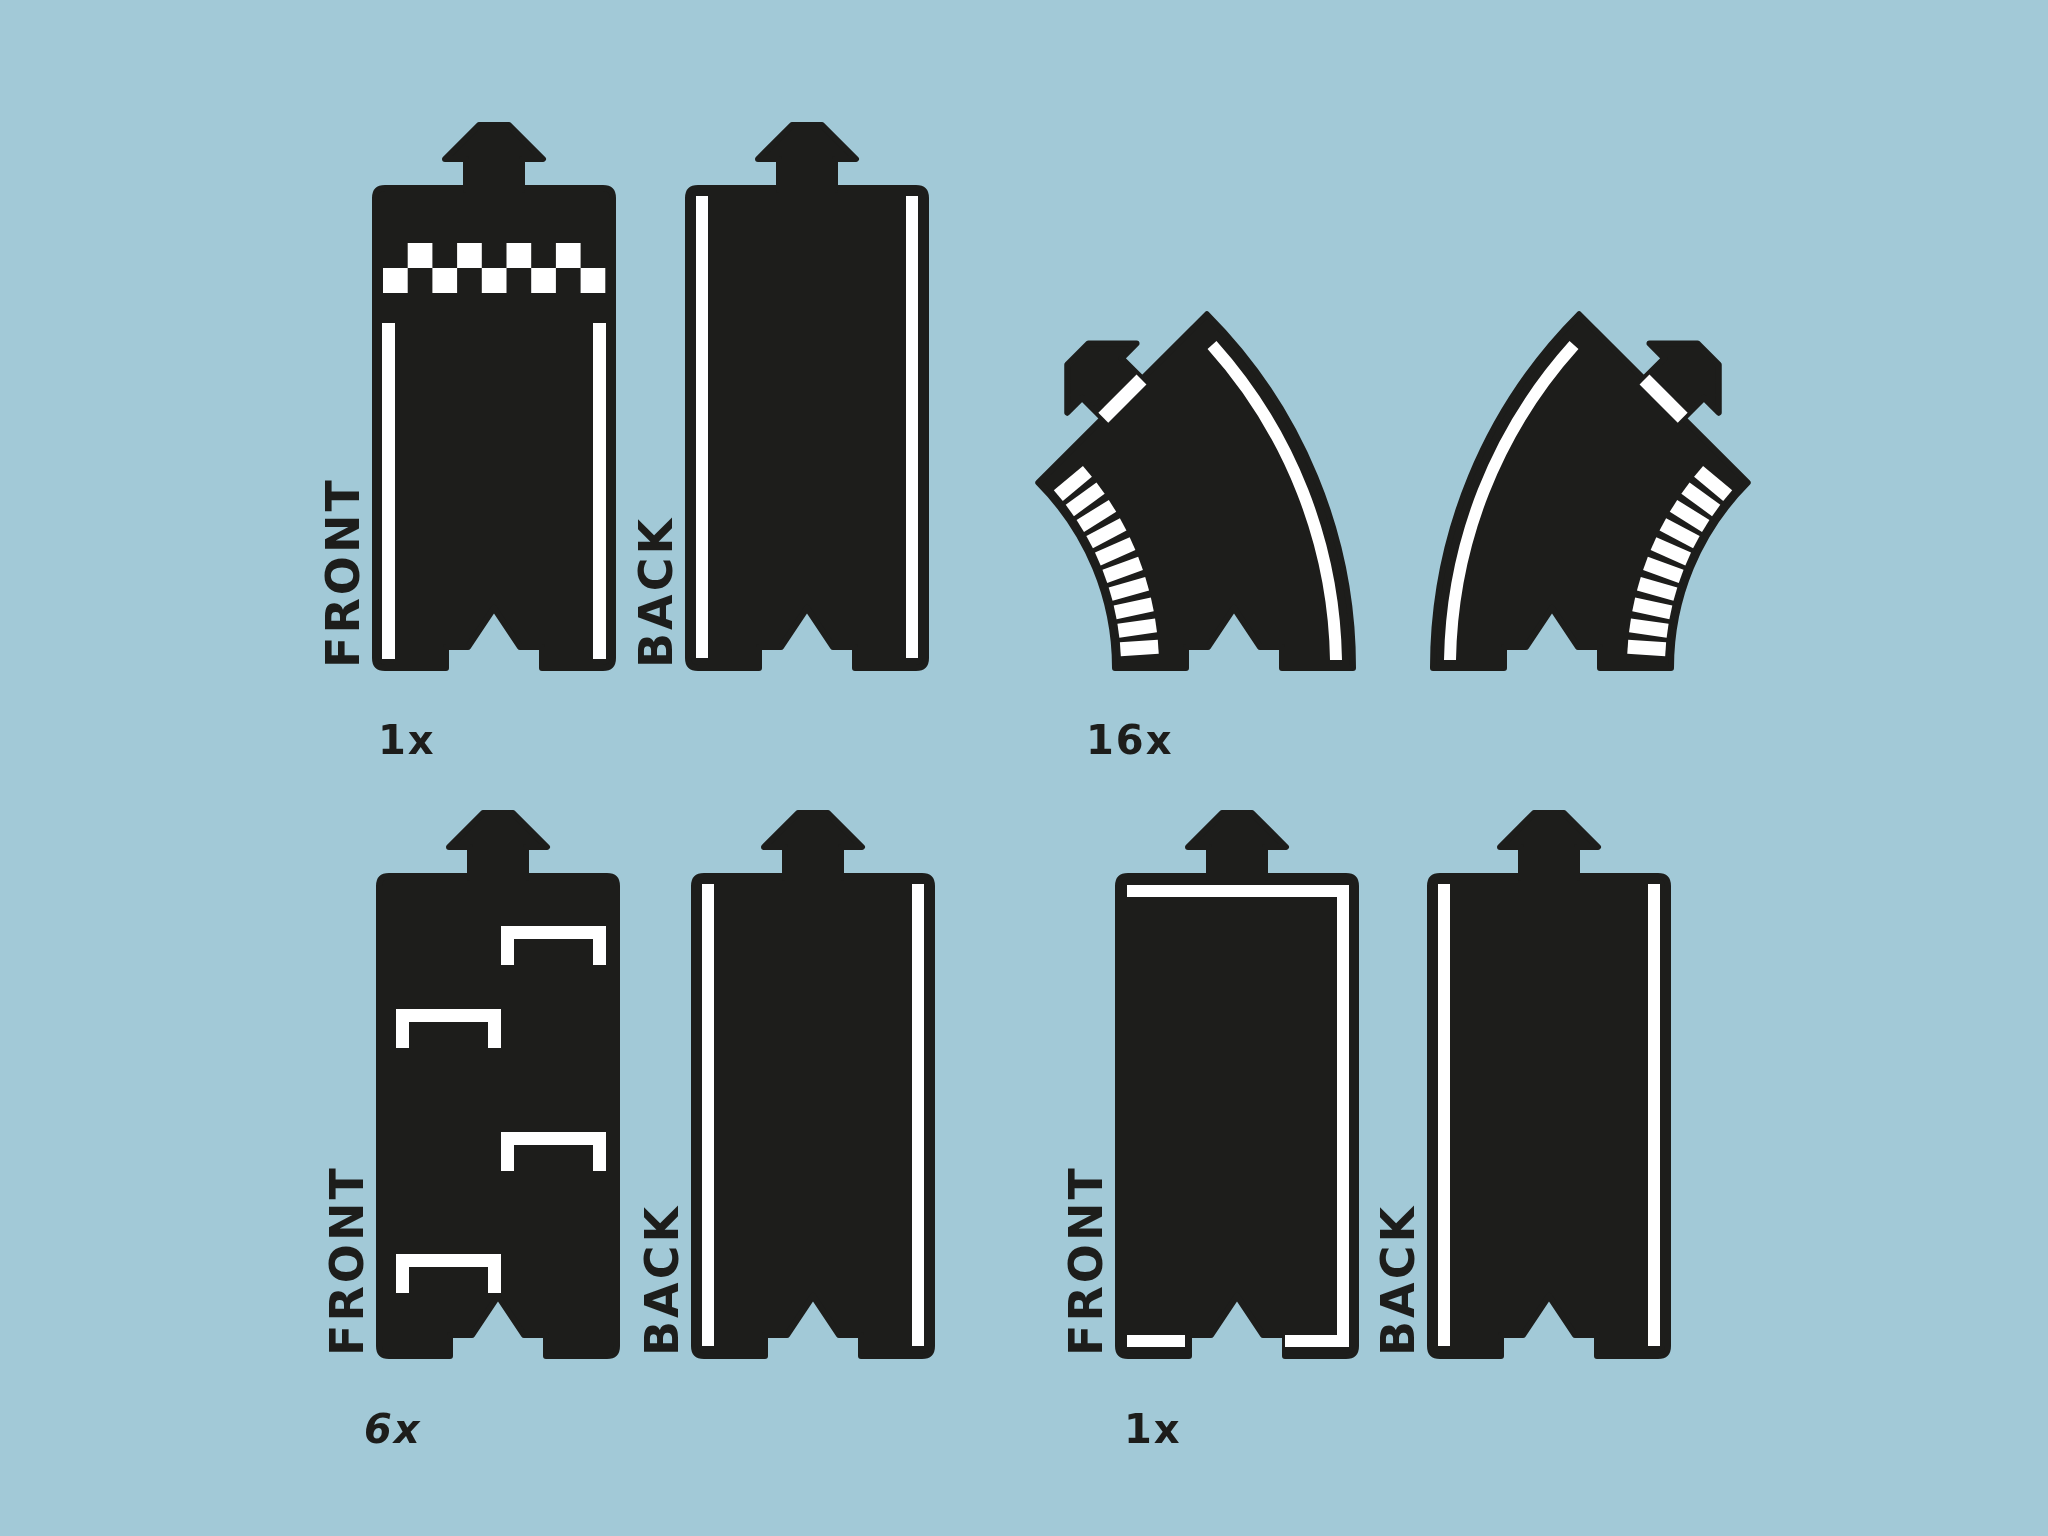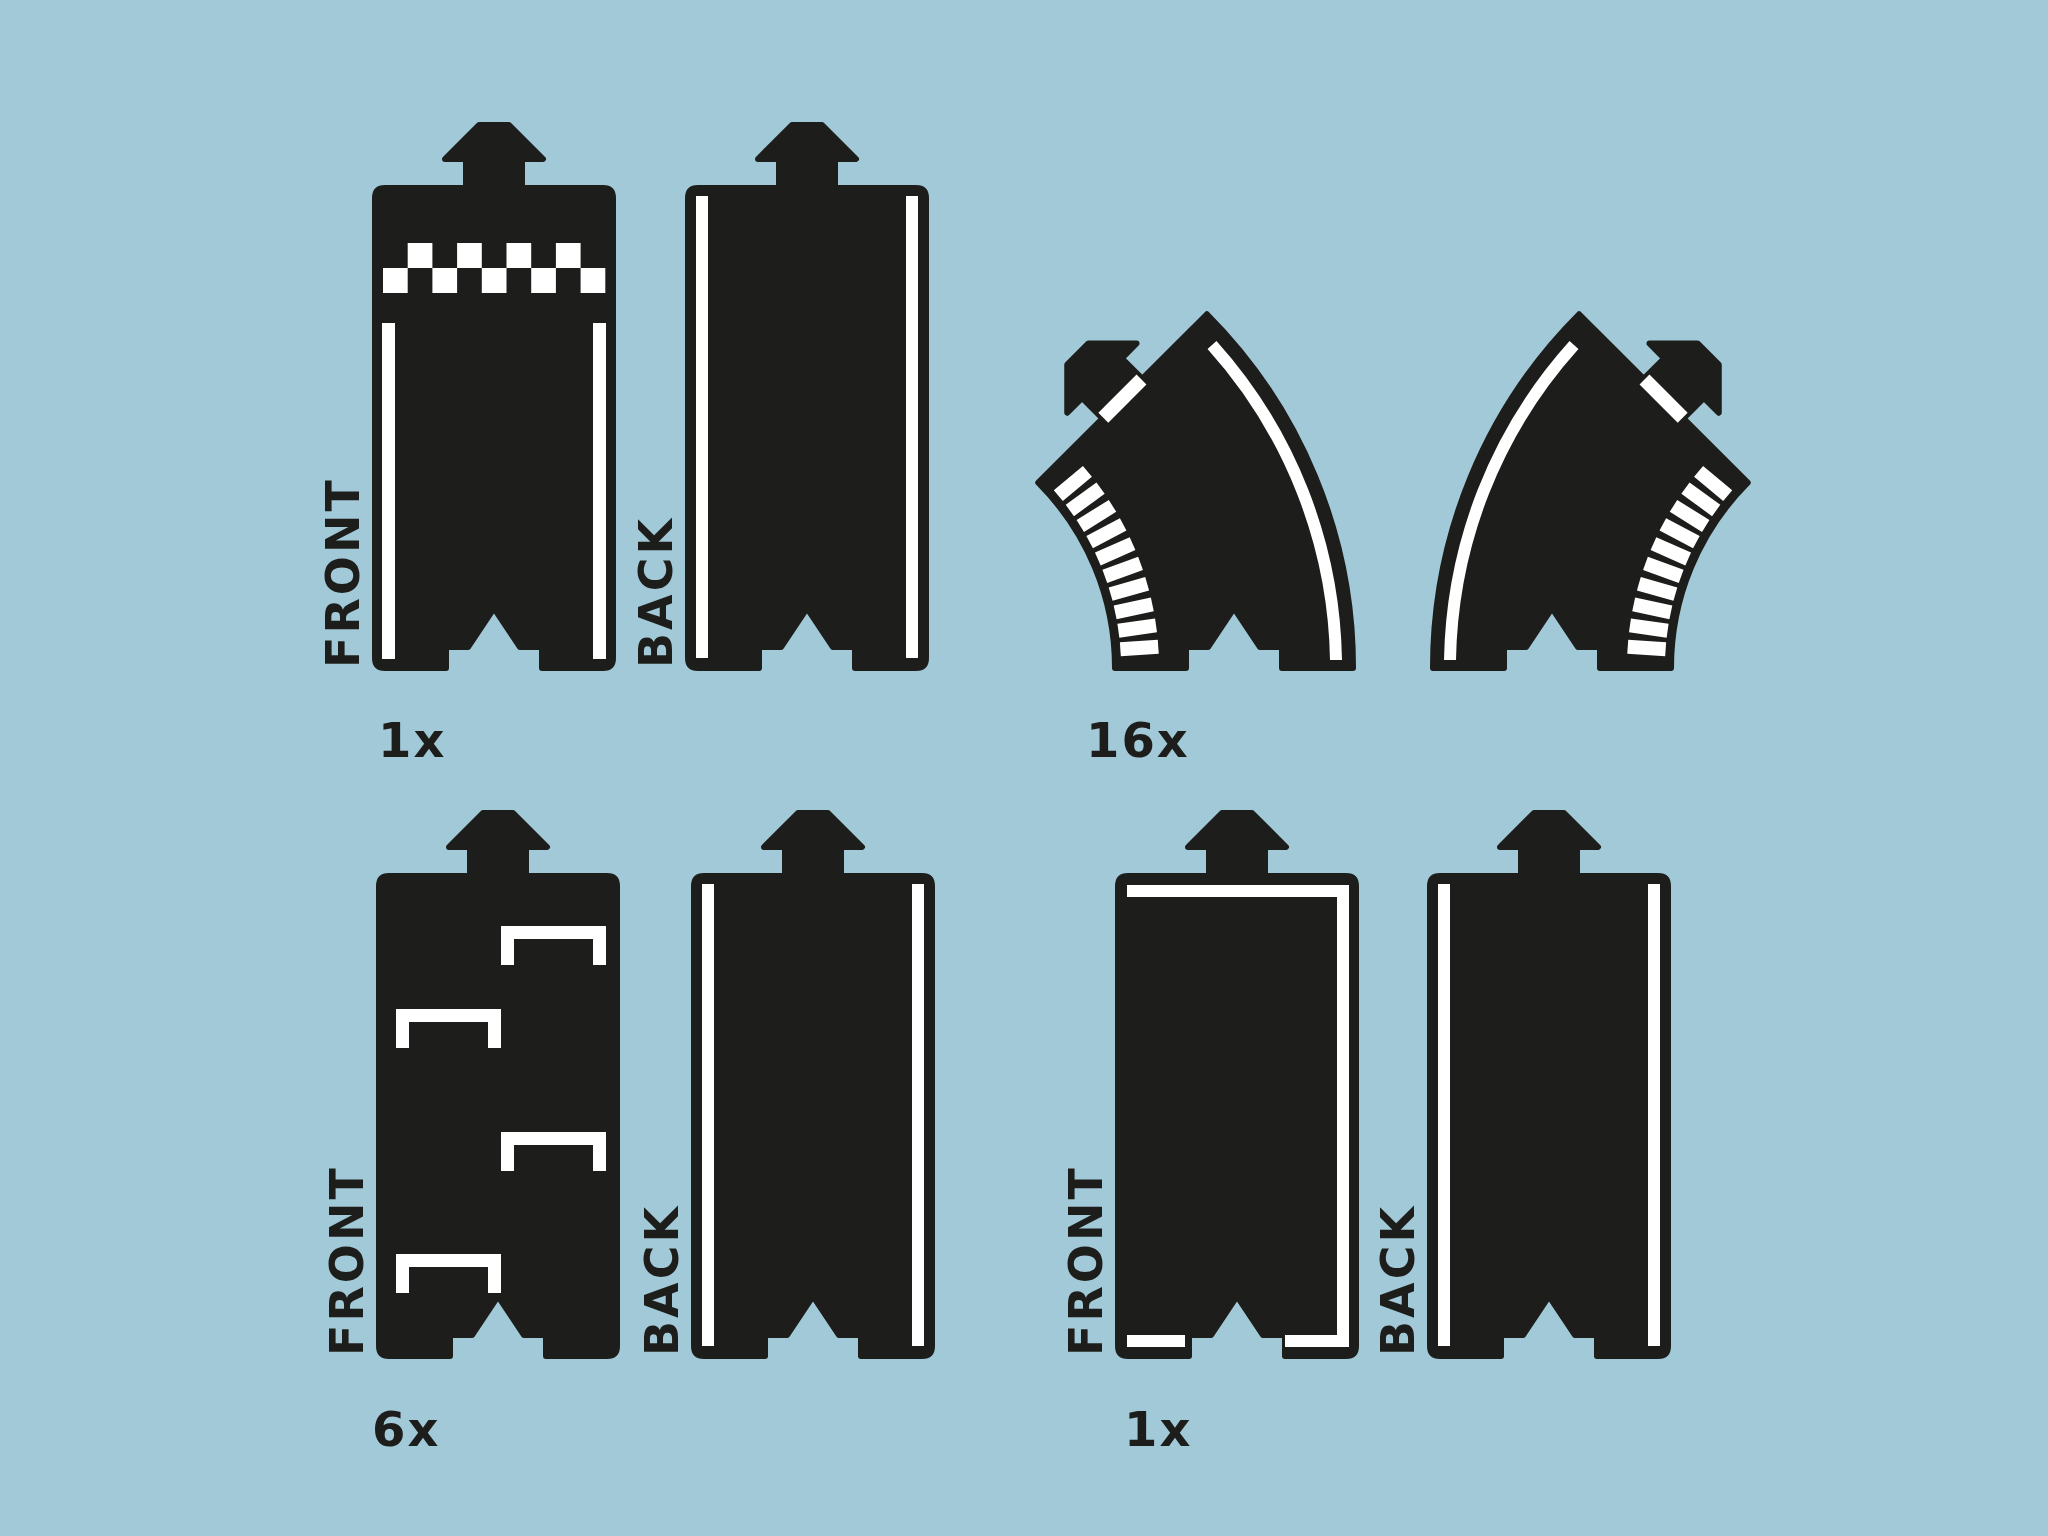--- a/index.html
+++ b/index.html
@@ -16,21 +16,21 @@
   .mkline{fill:none;stroke:var(--marking,#ffffff);stroke-width:12;}
   .side-label{
     position:absolute;
     font-weight:700;font-size:46px;line-height:44px;
     letter-spacing:3px;color:var(--piece,#1d1d1b);
     transform:rotate(-90deg);transform-origin:0 0;
     white-space:nowrap;
   }
   .count-label{
     position:absolute;
-    font-weight:700;font-size:48px;line-height:60px;
+    font-weight:700;font-size:40px;line-height:60px;
     letter-spacing:2px;color:var(--piece,#1d1d1b);
     white-space:nowrap;
   }
 </style>
 </head>
 <body>
 
 <div id="canvas">
 
   <svg width="2048" height="1536" viewBox="0 0 2048 1536">
@@ -108,16 +108,16 @@
 
   <div class="side-label" style="left:321px;top:668px;">FRONT</div>
   <div class="side-label" style="left:634px;top:668px;">BACK</div>
   <div class="side-label" style="left:325px;top:1356px;">FRONT</div>
   <div class="side-label" style="left:640px;top:1356px;">BACK</div>
   <div class="side-label" style="left:1064px;top:1356px;">FRONT</div>
   <div class="side-label" style="left:1376px;top:1356px;">BACK</div>
 
   <div class="count-label" style="left:378px;top:710px;">1x</div>
   <div class="count-label" style="left:1086px;top:710px;">16x</div>
-  <div class="count-label" style="left:372px;top:1399px;">6x</div>
+  <div class="count-label" style="left:364px;top:1399px;font-style:italic;">6x</div>
   <div class="count-label" style="left:1124px;top:1399px;">1x</div>
 
 </div>
 
 </body></html>

